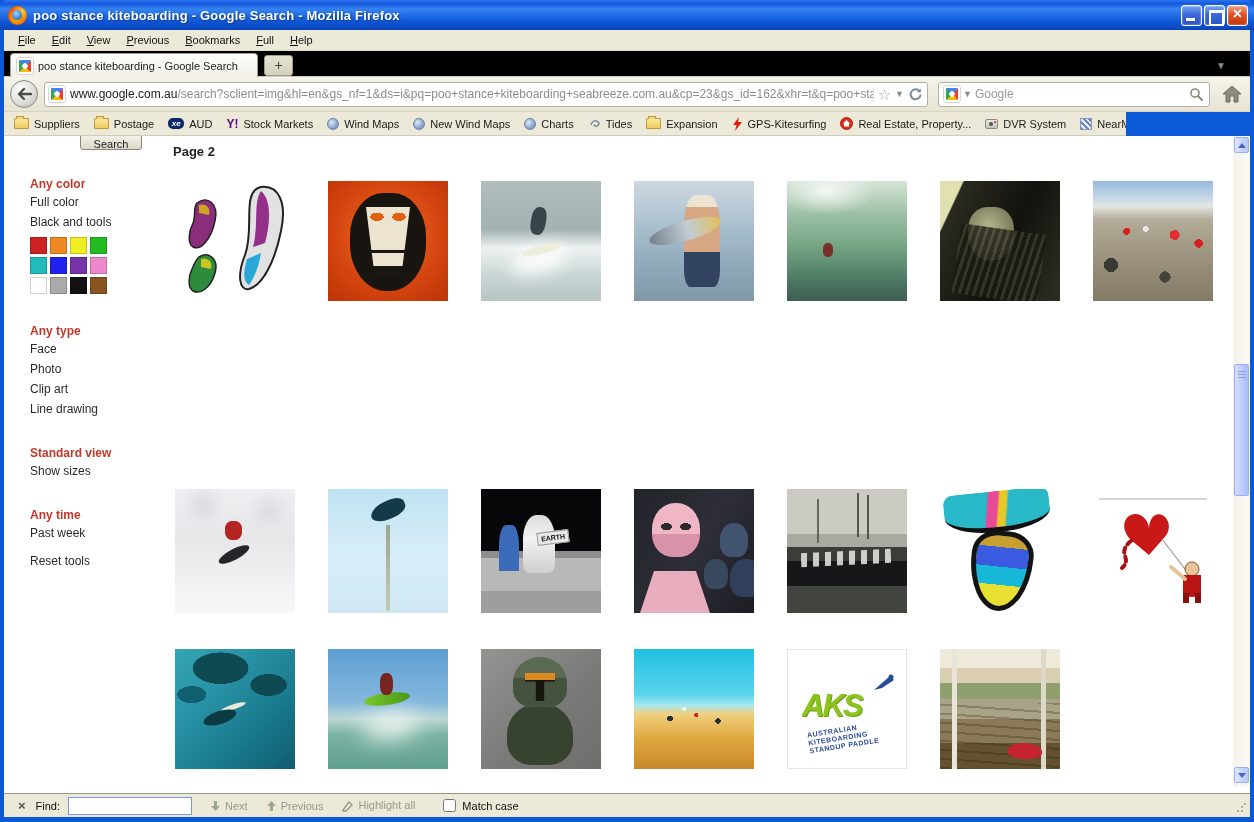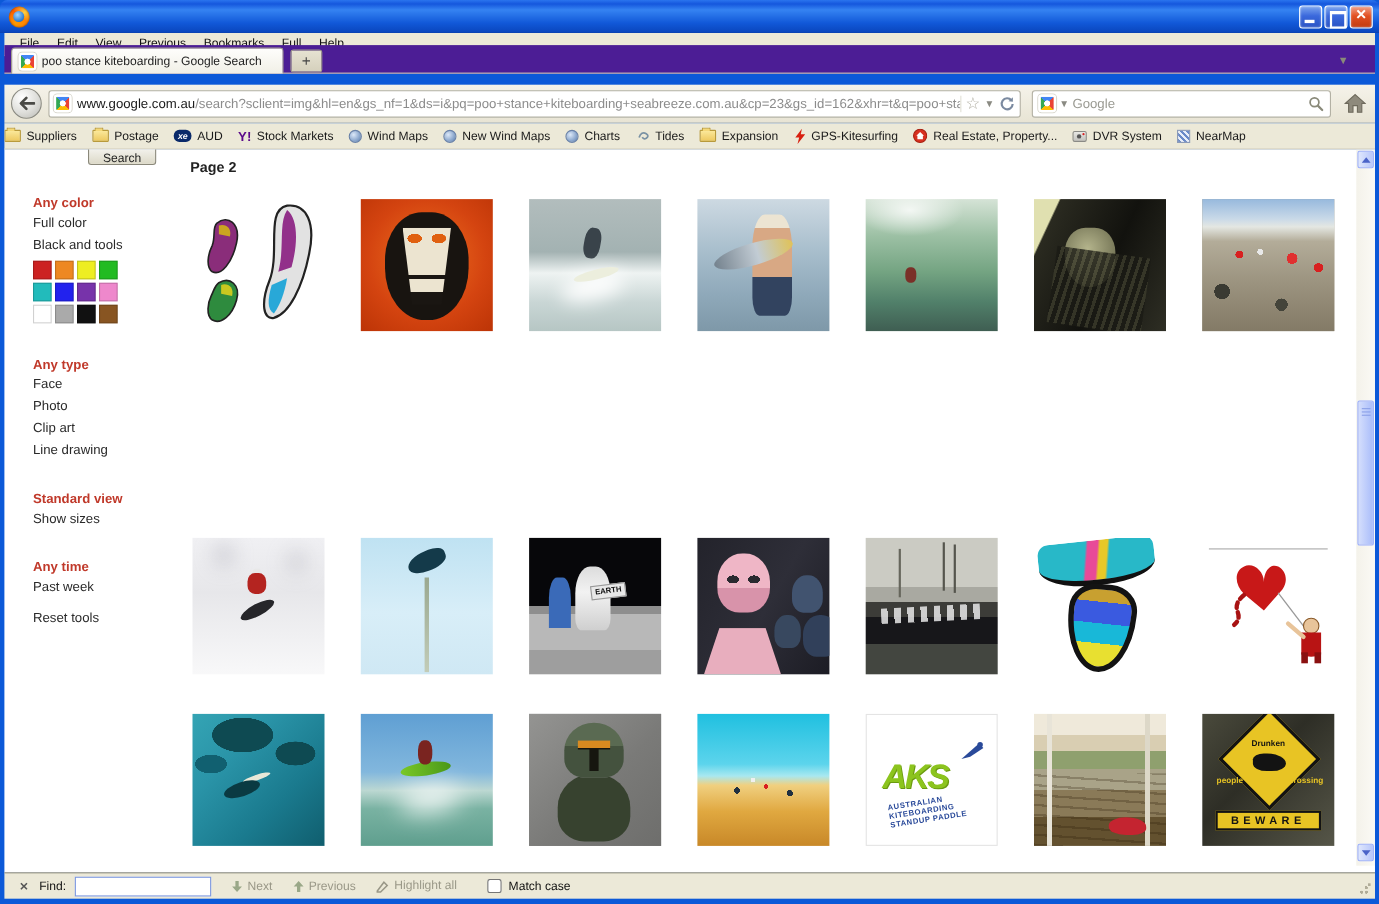--- a/index.html
+++ b/index.html
@@ -23,21 +23,21 @@
   .wbtn.max::before{content:"";position:absolute;left:4px;top:4px;width:11px;height:11px;border:2px solid #fff;border-top-width:3px}
   .wbtn.close::before{content:"×";position:absolute;left:0;right:0;top:-1px;text-align:center;color:#fff;font-size:16px;font-weight:bold}
 
   
   .menubar{position:absolute;left:4px;top:30px;width:1246px;height:21px;background:#ece9d8;
     display:flex;align-items:center;gap:0;padding-left:6px;border-bottom:1px solid #e0dcc8}
   .menu-item{font-size:11px;color:#111;padding:3px 8px;cursor:default}
   .menu-item:first-letter{text-decoration:underline}
 
   
-  .tabstrip{position:absolute;left:4px;top:41px;width:1246px;height:26px;background:#4c1d95;border-bottom:1px solid #cfcabb}
+  .tabstrip{position:absolute;left:4px;top:51px;width:1246px;height:26px;background:#000000;border-bottom:1px solid #cfcabb}
   .tab{position:absolute;left:6px;top:2px;width:248px;height:24px;background:linear-gradient(#fefefc,#f1efe6);
     border:1px solid #a29e8e;border-bottom:none;border-radius:4px 4px 0 0;display:flex;align-items:center;gap:5px;padding:0 6px;font-size:11px;color:#222}
   .tab-label{white-space:nowrap;overflow:hidden}
   .newtab{position:absolute;left:260px;top:4px;width:29px;height:21px;background:linear-gradient(#e6e2d2,#d5d0bc);
     border:1px solid #a29e8e;border-radius:3px;font-size:14px;color:#444;text-align:center;line-height:19px}
   .alltabs{position:absolute;right:24px;top:9px;color:#8a8a7a;font-size:10px}
 
   
   .navbar{position:absolute;left:4px;top:77px;width:1246px;height:35px;background:linear-gradient(#f5f3ea,#e8e4d4);
     border-bottom:1px solid #d8d4c4;display:flex;align-items:center;padding:0 6px}
@@ -55,22 +55,22 @@
     display:flex;align-items:center;padding:0 5px;gap:3px}
   .searchbox input{border:none;outline:none;flex:1;font-size:12px;color:#333;min-width:0;background:transparent}
   .searchbox input::placeholder{color:#9a9a92}
   .home-btn{margin-left:10px;width:28px;height:26px;display:flex;align-items:center;justify-content:center}
 
   .favicon-g{width:16px;height:16px;flex:0 0 16px;border:2px solid #fff;border-radius:3px;box-shadow:0 0 0 1px #d8d6cc;
     background:radial-gradient(circle at 50% 50%,#fff 0 2.5px,transparent 3px),
       conic-gradient(from -45deg,#4285f4 0 90deg,#ea4335 90deg 180deg,#fbbc05 180deg 270deg,#34a853 270deg 360deg)}
 
   
-  .bmbar{position:absolute;left:4px;top:112px;width:1246px;height:24px;background:#ece9d8;border-bottom:1px solid #d0ccba;
-    display:flex;align-items:center;gap:14px;overflow:hidden}
+  .bmbar{position:absolute;left:4px;top:112px;width:1122px;height:24px;background:#ece9d8;border-bottom:1px solid #d0ccba;
+    display:flex;align-items:center;gap:14px;padding-left:10px;overflow:hidden}
   .bm{display:flex;align-items:center;gap:5px;font-size:11px;color:#1a1a1a;white-space:nowrap}
   .ic-folder{width:15px;height:11px;background:linear-gradient(#fbe89a,#edc960);border:1px solid #b89a3c;border-radius:1px;position:relative}
   .ic-folder::before{content:"";position:absolute;top:-3px;left:1px;width:6px;height:2px;background:#f4d878;border:1px solid #b89a3c;border-bottom:none;border-radius:1px 1px 0 0}
   .ic-xe{min-width:16px;height:11px;background:#0a2a6a;border-radius:5px;color:#fff;font-style:italic;font-weight:bold;font-size:8px;line-height:11px;text-align:center;padding:0 2px}
   .ic-y{color:#5a0a8a;font-weight:bold;font-size:12px}
   .ic-globe{width:12px;height:12px;border-radius:50%;border:1px solid #6a82a8;background:radial-gradient(circle at 35% 35%,#dce8f8,#8aa6cc 60%,#5c7caa)}
   .ic-cam{width:13px;height:10px;background:linear-gradient(#e8e8e4,#c2c2be);border:1px solid #8a8a86;border-radius:2px;position:relative}
   .ic-cam::before{content:"";position:absolute;left:3px;top:2px;width:4px;height:4px;border-radius:50%;background:#555}
   .ic-cam::after{content:"";position:absolute;right:1px;top:1px;width:2px;height:2px;border-radius:50%;background:#d82020}
   .ic-map{width:12px;height:12px;border:1px solid #8a9ab8;background:repeating-linear-gradient(45deg,#6a8ac8 0 2px,#e8eef8 2px 4px)}
@@ -249,20 +249,21 @@
   .fb-check{margin-left:28px;display:flex;align-items:flex-end;gap:6px;color:#111}
   .fb-check input{width:13px;height:13px}
   .grip{position:absolute;right:4px;bottom:4px;width:10px;height:10px;
     background:radial-gradient(circle 1.5px at 2px 8px,#b0ac98 90%,transparent),radial-gradient(circle 1.5px at 6px 8px,#b0ac98 90%,transparent),radial-gradient(circle 1.5px at 6px 4px,#b0ac98 90%,transparent),radial-gradient(circle 1.5px at 9px 1px,#b0ac98 90%,transparent)}
 </style>
 </head>
 <body>
 
 <div class="titlebar">
   <span class="fx-icon"></span>
+  <span class="win-title">poo stance kiteboarding - Google Search - Mozilla Firefox</span>
   <span class="winbtns">
     <span class="wbtn min"></span>
     <span class="wbtn max"></span>
     <span class="wbtn close"></span>
   </span>
 </div>
 
 <div class="menubar">
   <span class="menu-item">File</span>
   <span class="menu-item">Edit</span>
@@ -472,28 +473,20 @@
           <path d="M4 18 L20 4 L24 8 L12 16 Z" fill="#2a4a9a"></path>
           <circle cx="21" cy="5" r="2.5" fill="#2a4a9a"></circle>
         </svg>
       <span class="aks-sub">
         <span>AUSTRALIAN</span>
         <span>KITEBOARDING</span>
         <span>STANDUP PADDLE</span>
       </span>
     </div>
     <div class="cell im-porch" title="Timber deck veranda"></div>
-    <div class="cell im-beware" title="Drunken people crossing warning sign">
-      <span class="bw-diamond"></span>
-      <span class="bw-fig"></span>
-      <span class="bw-top">Drunken</span>
-      <span class="bw-left">people</span>
-      <span class="bw-right">crossing</span>
-      <div class="bw-bar">BEWARE</div>
-    </div>
   </div>
 
   <div class="scrollbar">
     <div class="sb-btn up">
         <span class="tri-up"></span>
       </div>
     <div class="sb-thumb"></div>
     <div class="sb-btn down">
         <span class="tri-down"></span>
       </div>

